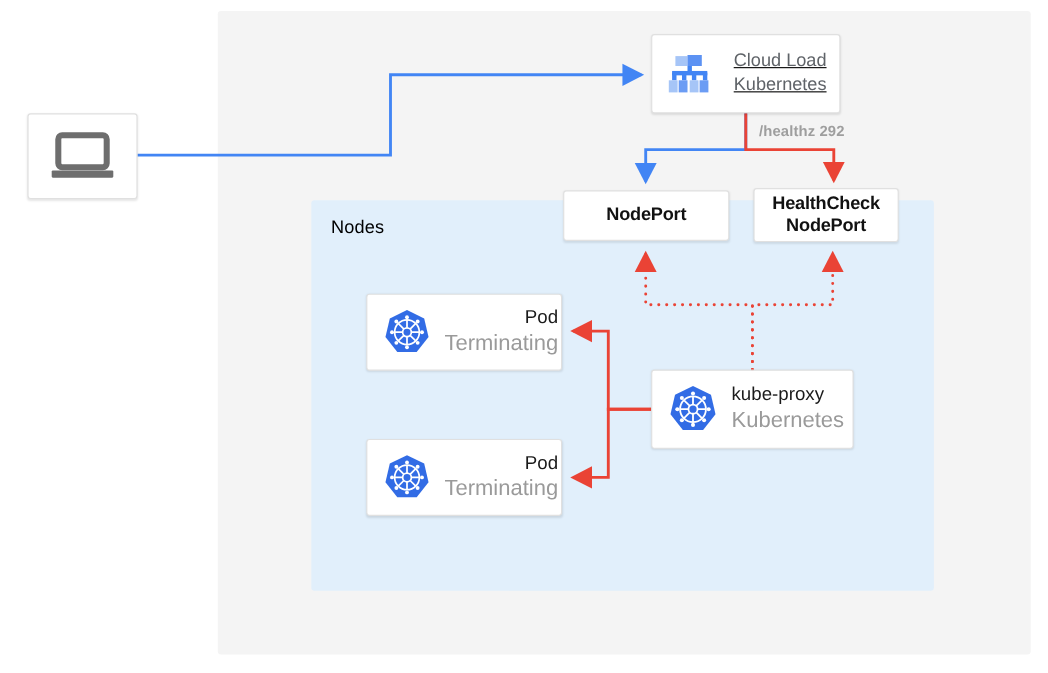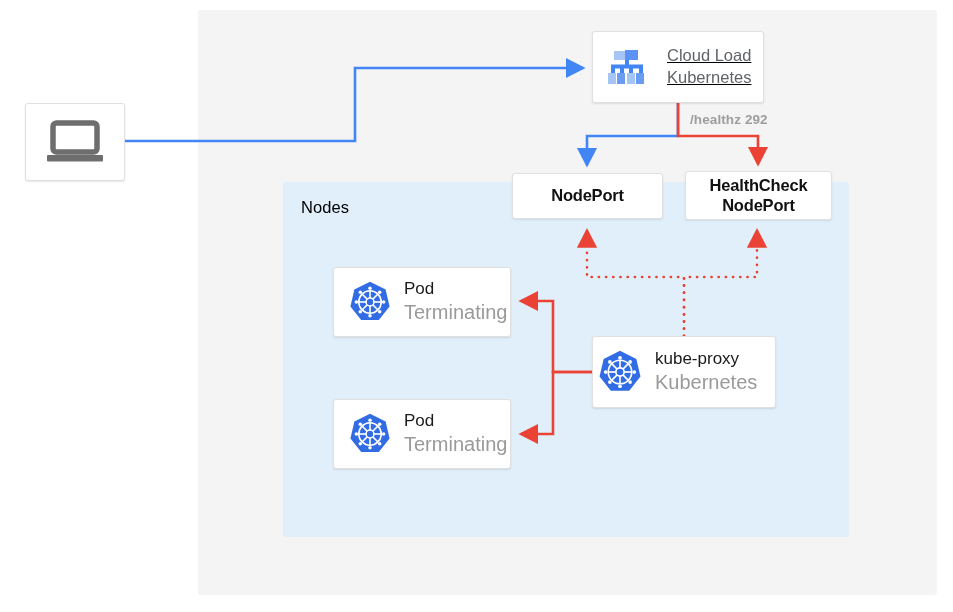--- a/index.html
+++ b/index.html
@@ -94,47 +94,48 @@
   }
   .card-nodeport {
     left: 512px;
     top: 173px;
     width: 151px;
     height: 46px;
   }
   .card-hcnodeport {
     left: 685px;
     top: 171px;
-    width: 147px;
+    width: 132px;
     height: 49px;
   }
   .np-text {
     font-size: 16.5px;
     font-weight: bold;
     color: #111111;
     line-height: 1.2;
     letter-spacing: -0.2px;
   }
 
   
   .card-pod {
     left: 333px;
     width: 178px;
     height: 70px;
     padding-left: 14px;
     gap: 12px;
+    text-align: right;
   }
   .card-pod-1 { top: 267px; }
   .card-pod-2 { top: 399px; }
   .card-kp {
     left: 592px;
     top: 336px;
     width: 184px;
     height: 72px;
-    padding-left: 4px;
+    padding-left: 14px;
     gap: 12px;
   }
   .k8s-title {
     font-size: 17px;
     color: #1a1a1a;
     line-height: 1.28;
     white-space: nowrap;
   }
   .k8s-sub {
     font-size: 20px;

